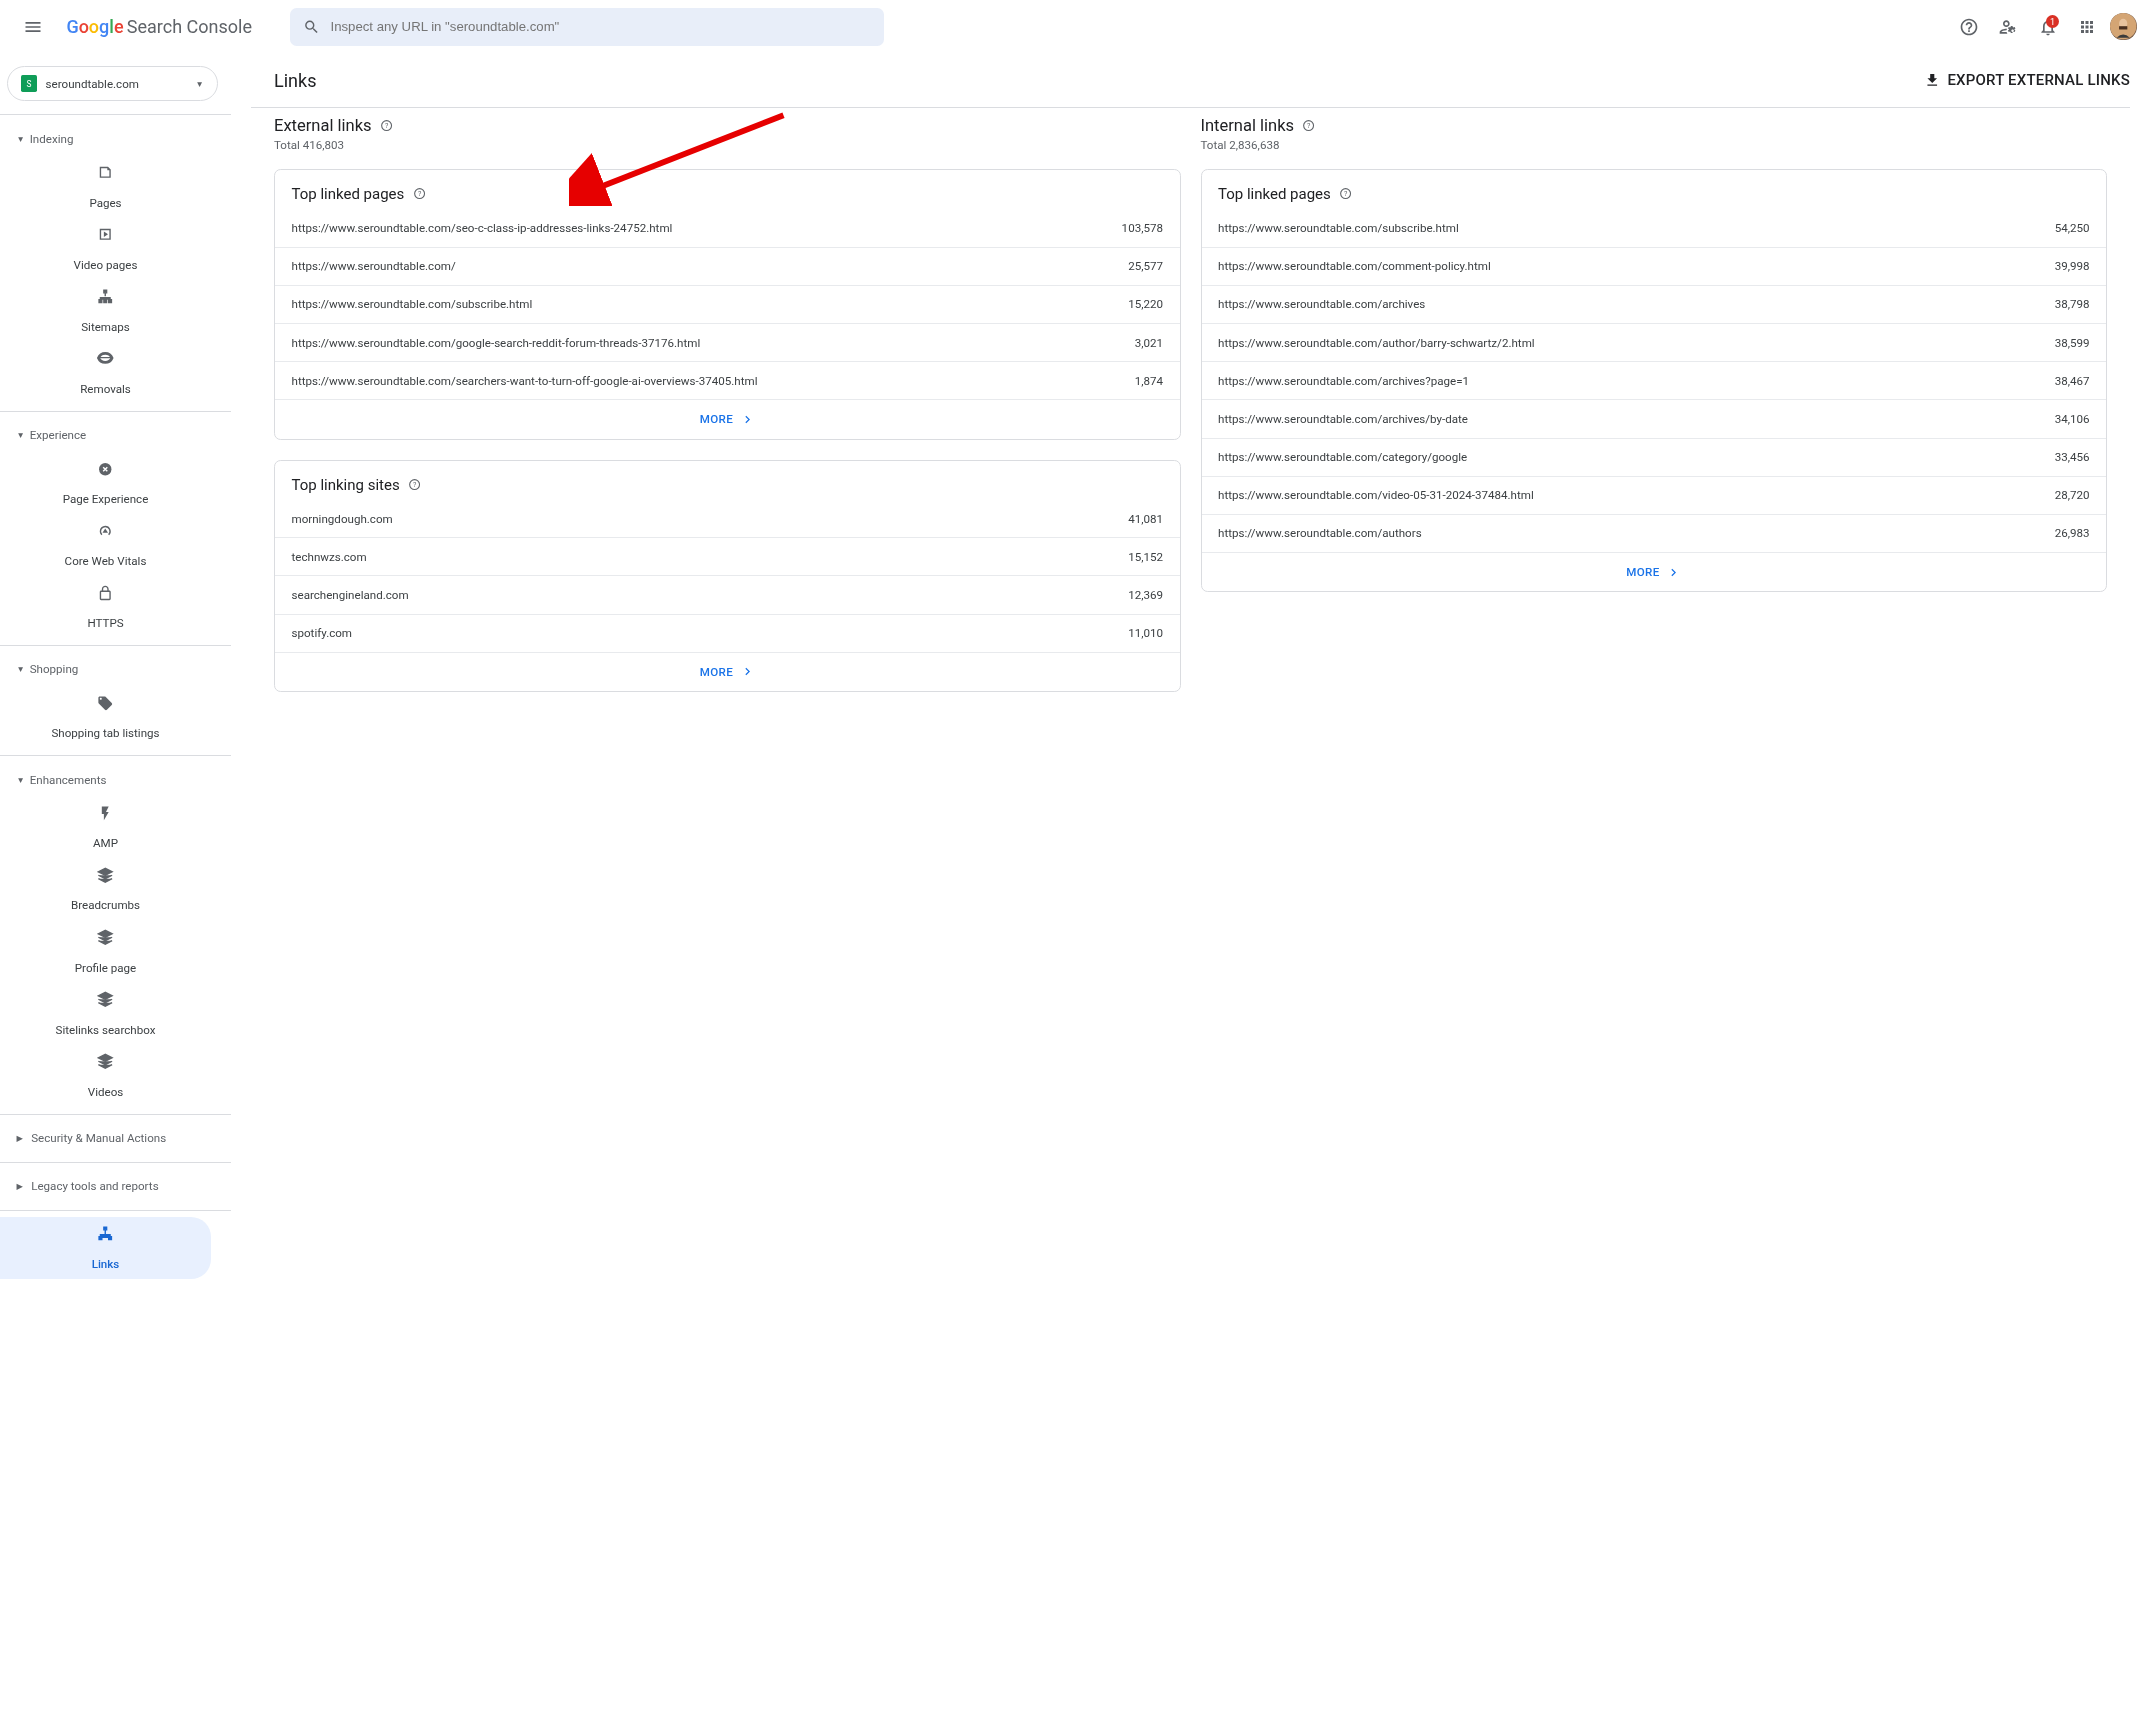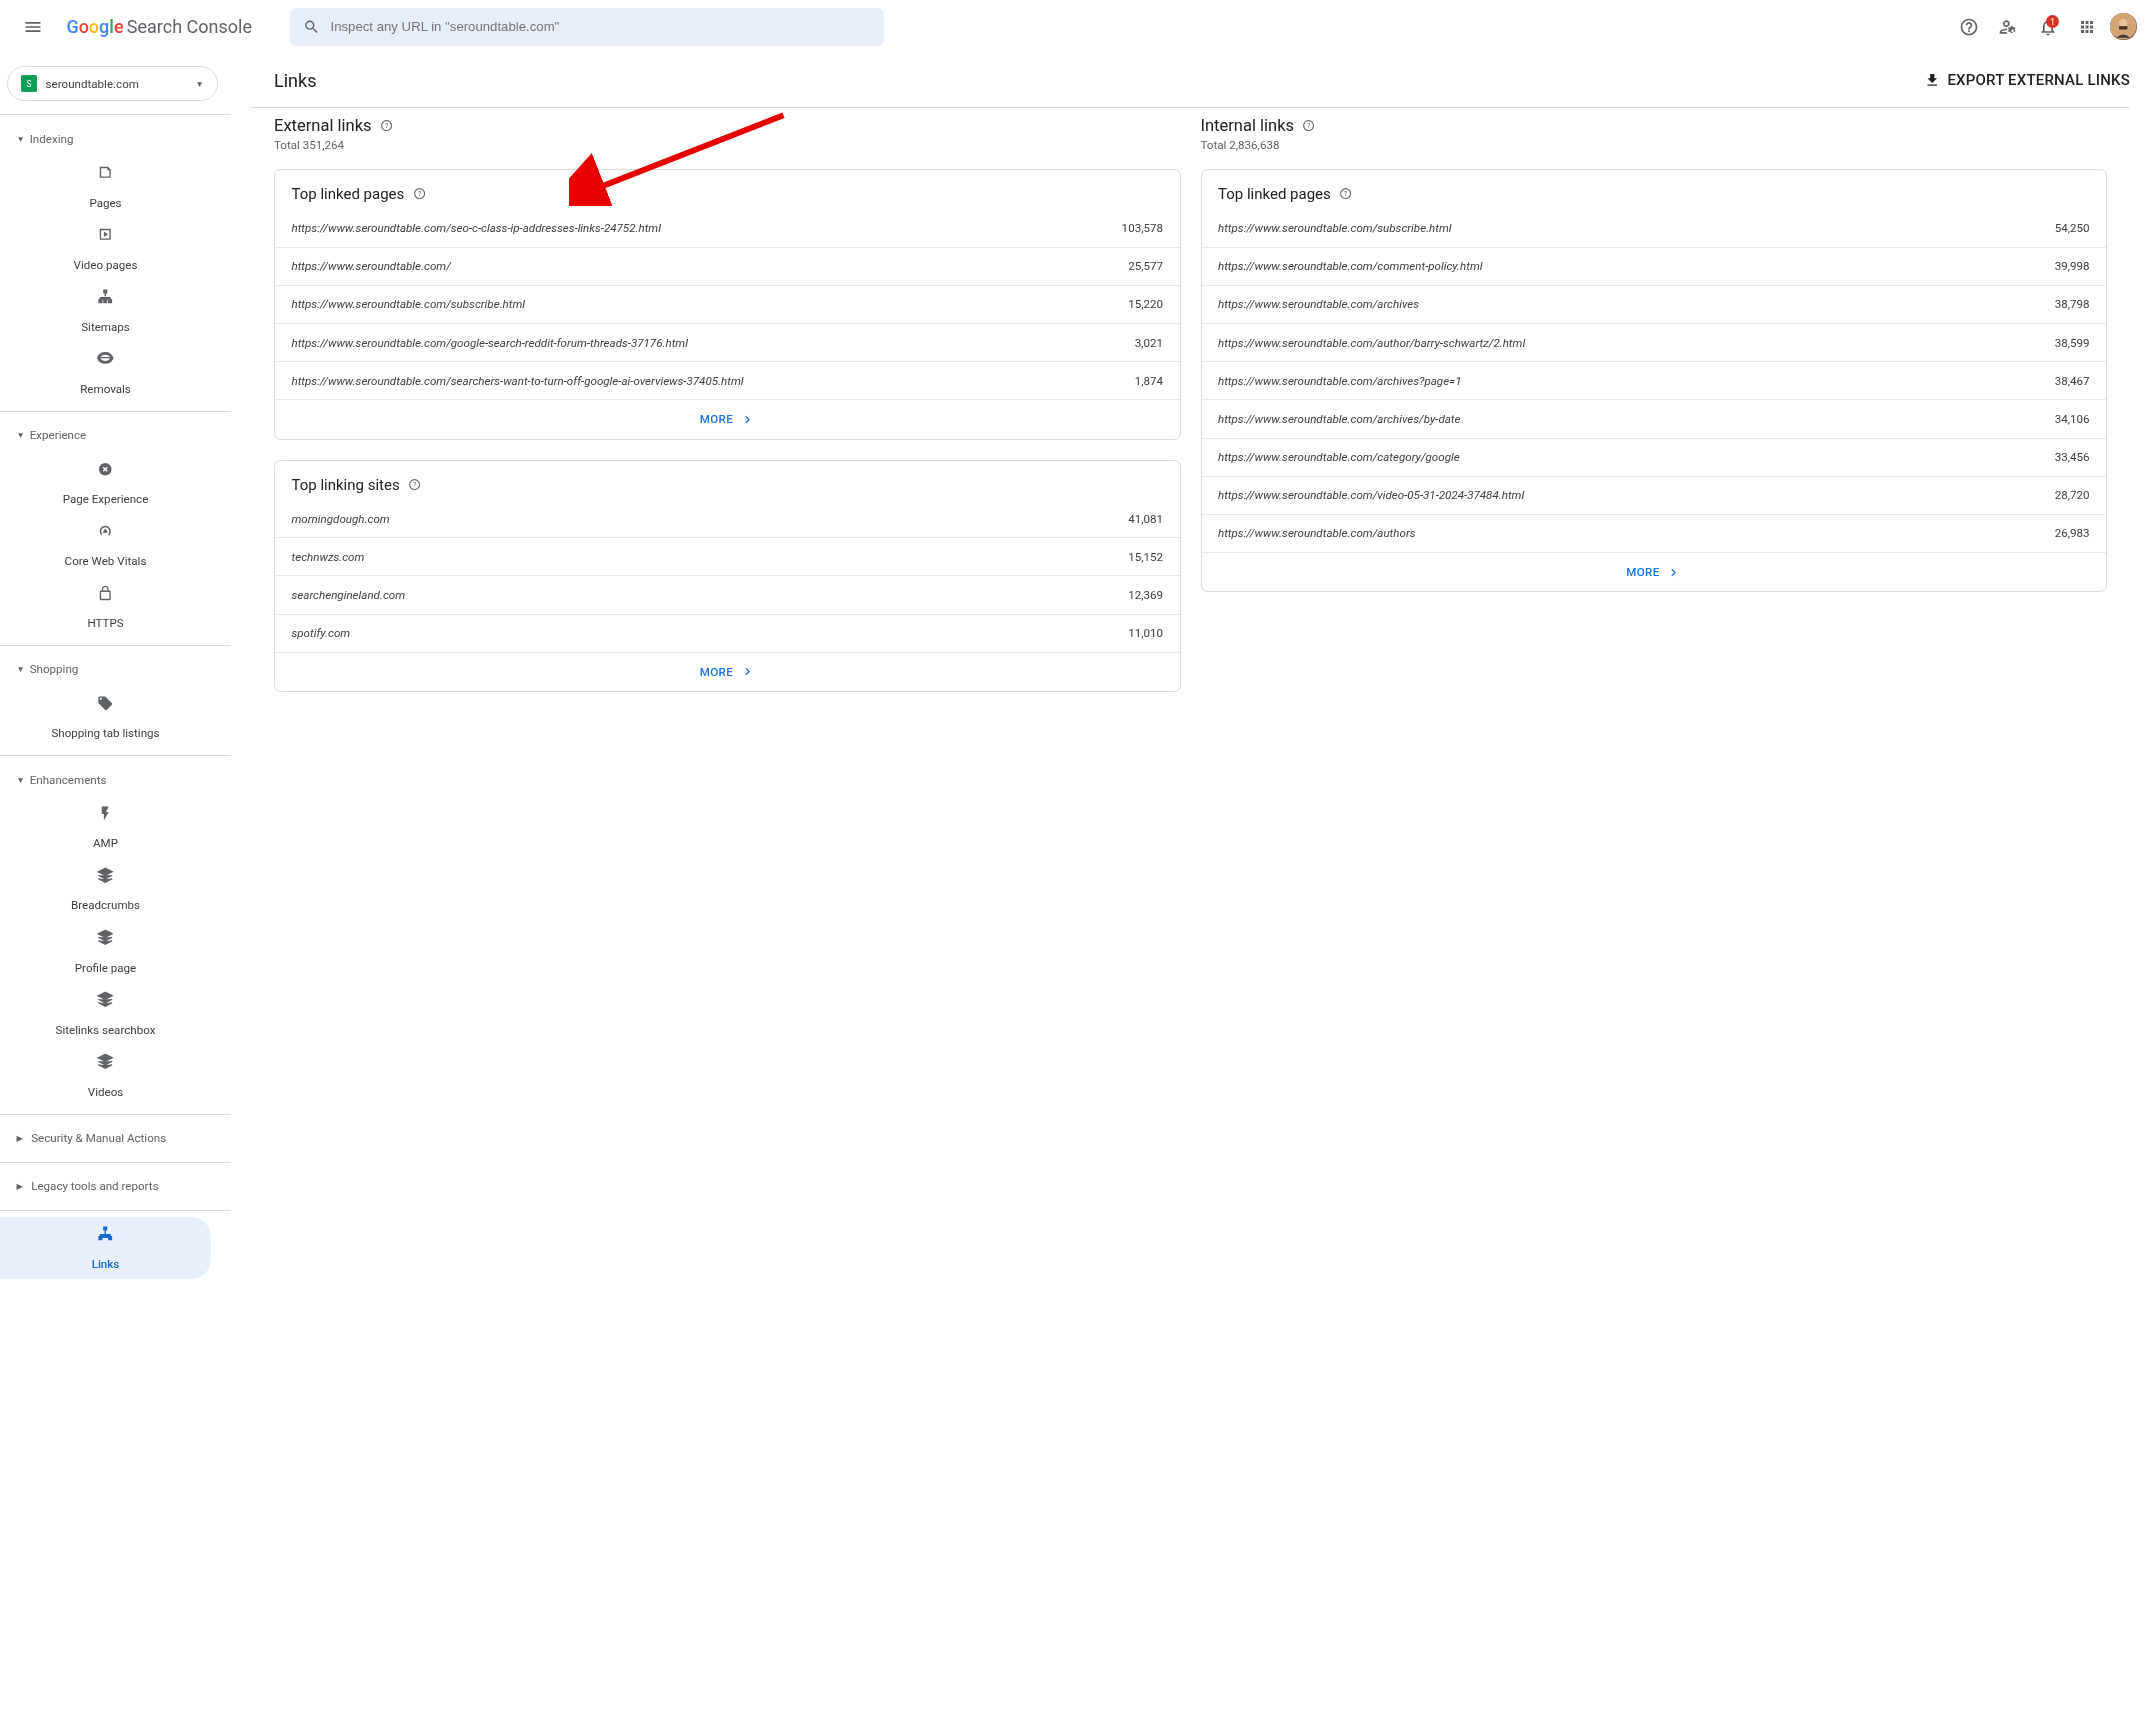--- a/index.html
+++ b/index.html
@@ -298,21 +298,20 @@
       gap: 16.5px;
     }
     .table-row:first-child {
       border-top: none;
     }
     .row-url {
       color: #3c4043;
       font-size: 11.6px;
       word-break: break-all;
       flex: 1;
-      font-style: italic;
     }
     .row-value {
       color: #3c4043;
       font-size: 11.6px;
       white-space: nowrap;
     }
     .card-footer {
       display: flex;
       justify-content: center;
       padding: 11.6px 16.5px;
@@ -570,21 +569,21 @@
 
     <div class="cards-container">
       <div class="column">
         <div class="column-title-wrap">
           <span class="column-title">External links</span>
           <svg class="help-icon" viewBox="0 0 24 24" style="font-size:14px">
               <circle cx="12" cy="12" r="9" fill="none" stroke="currentColor" stroke-width="2"></circle>
               <text x="12" y="17" text-anchor="middle" font-size="13" fill="currentColor">?</text>
             </svg>
         </div>
-        <div class="column-subtitle">Total 351,264</div>
+        <div class="column-subtitle">Total 416,803</div>
 
         <div class="card">
           <div class="card-header">
             <span class="card-title">Top linked pages</span>
             <svg class="help-icon" viewBox="0 0 24 24" style="font-size:14px">
                 <circle cx="12" cy="12" r="9" fill="none" stroke="currentColor" stroke-width="2"></circle>
                 <text x="12" y="17" text-anchor="middle" font-size="13" fill="currentColor">?</text>
               </svg>
           </div>
           <div class="table" id="ext-tlp-table">

